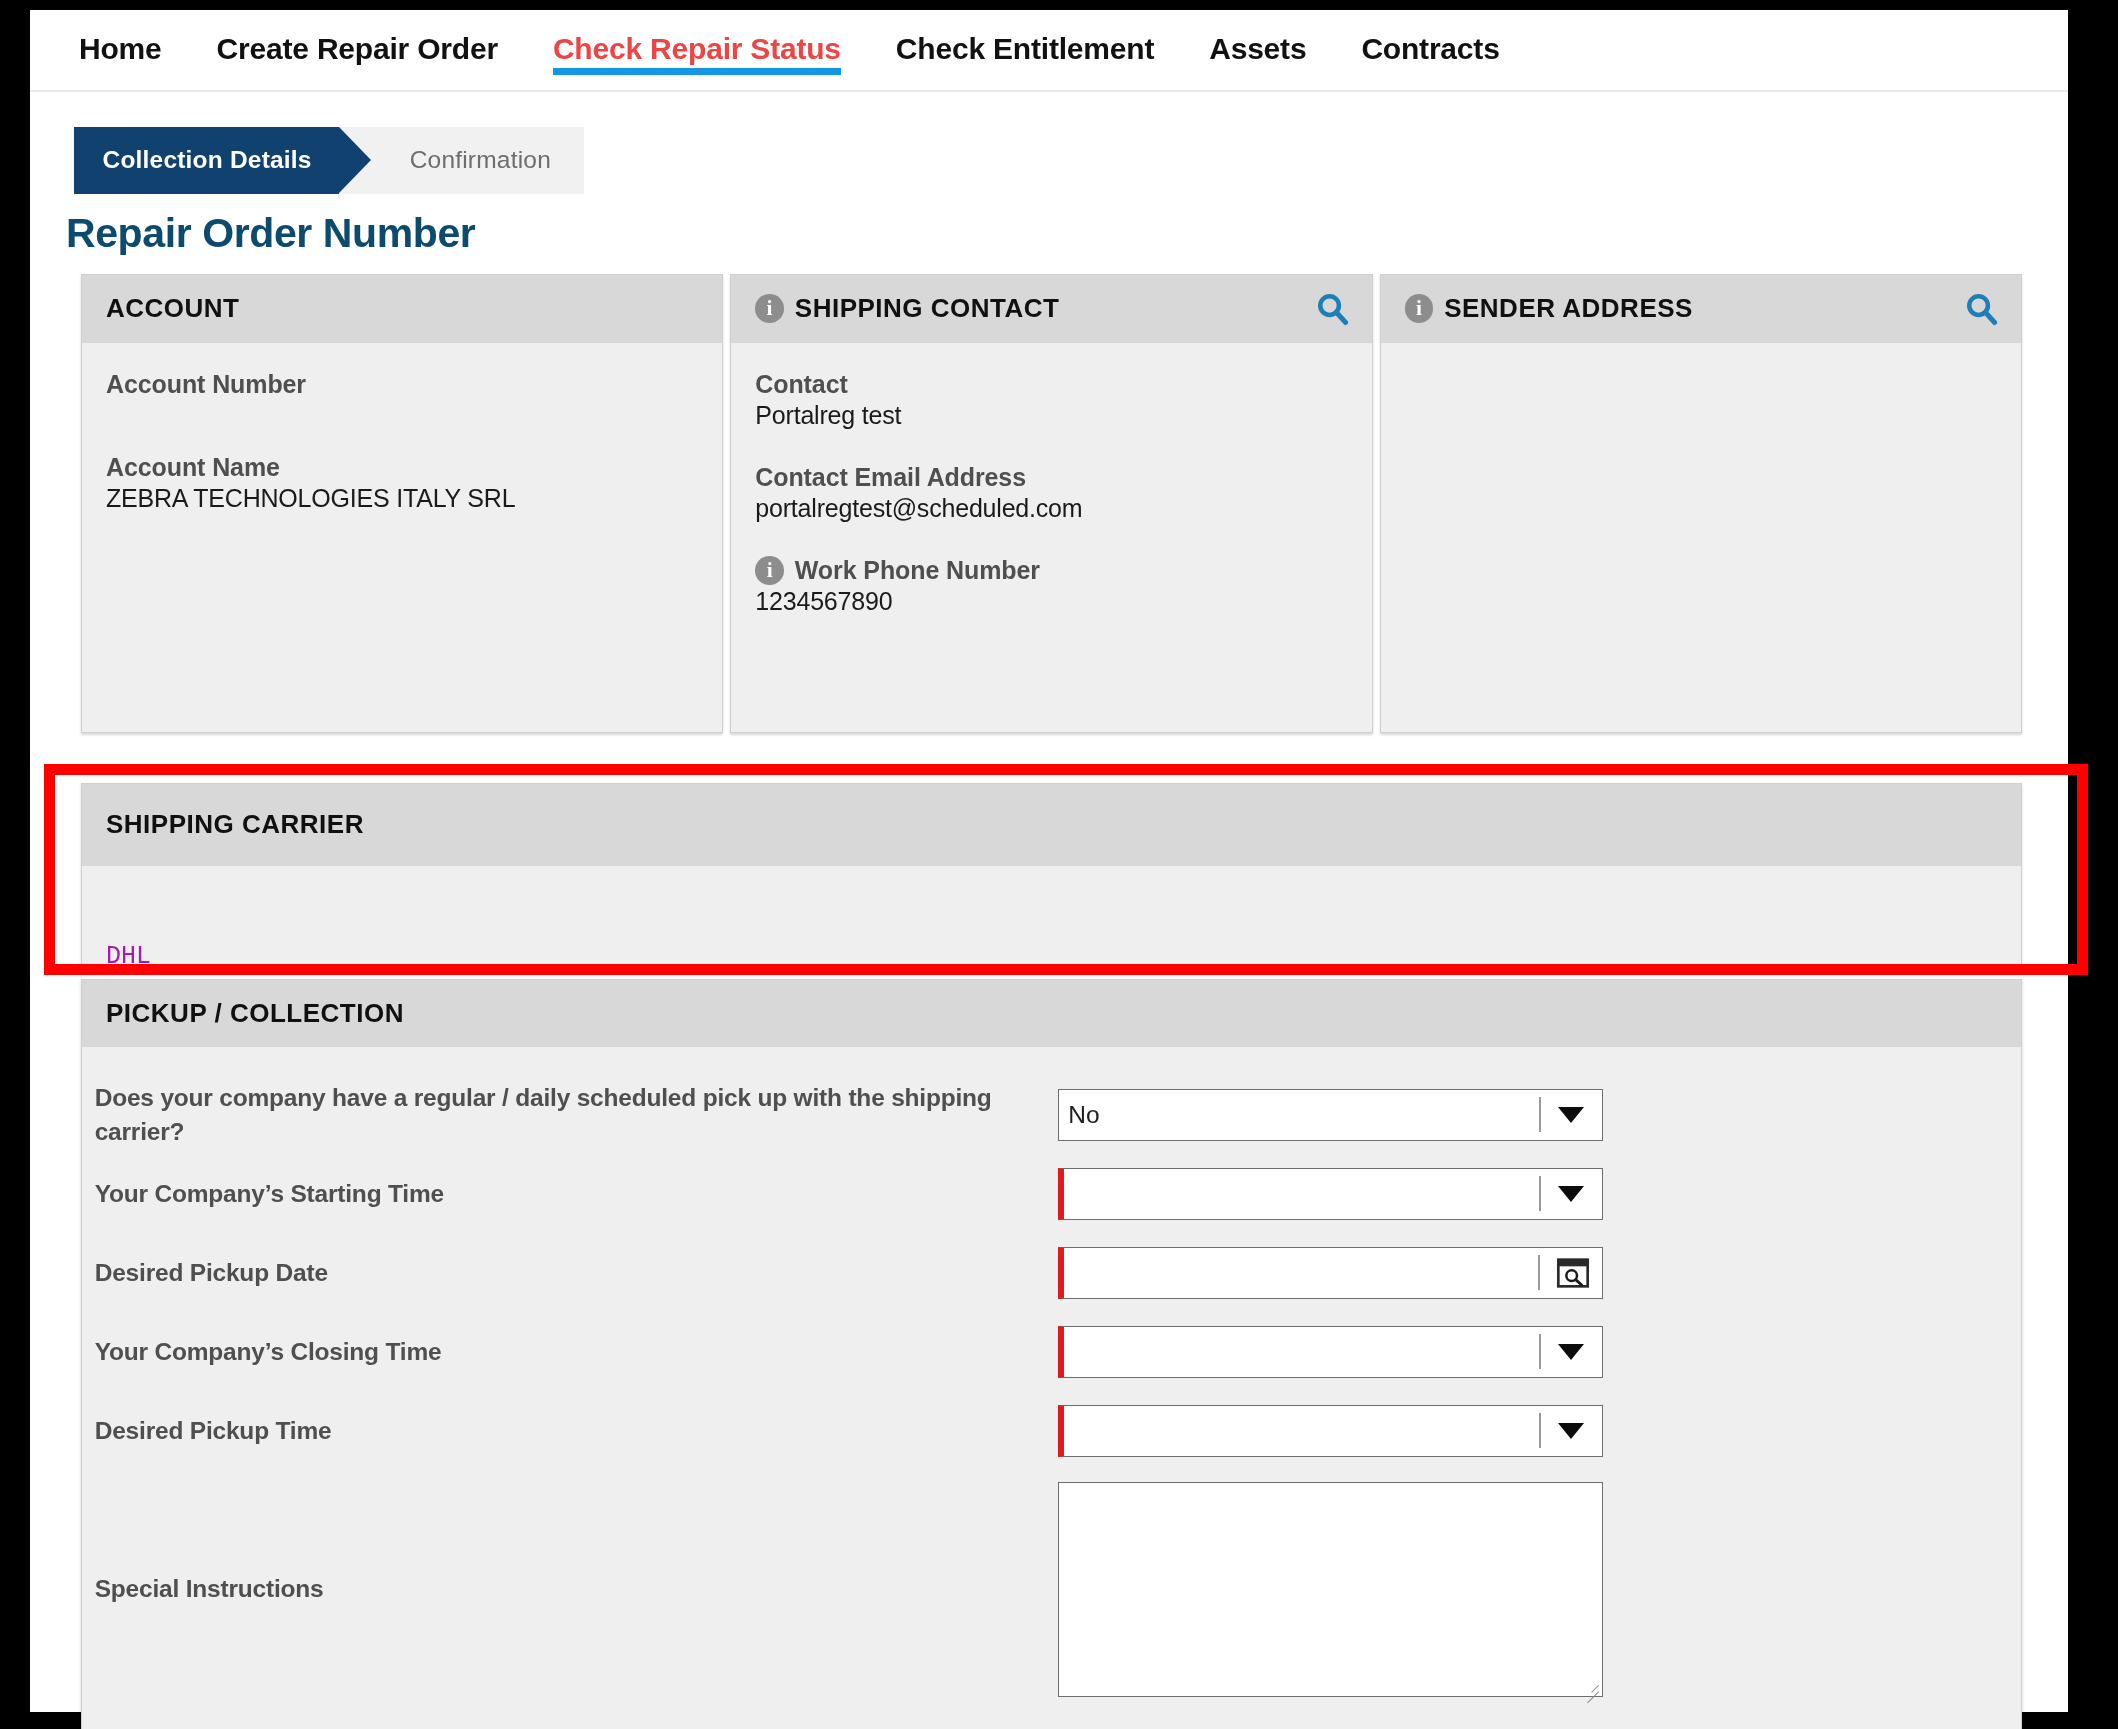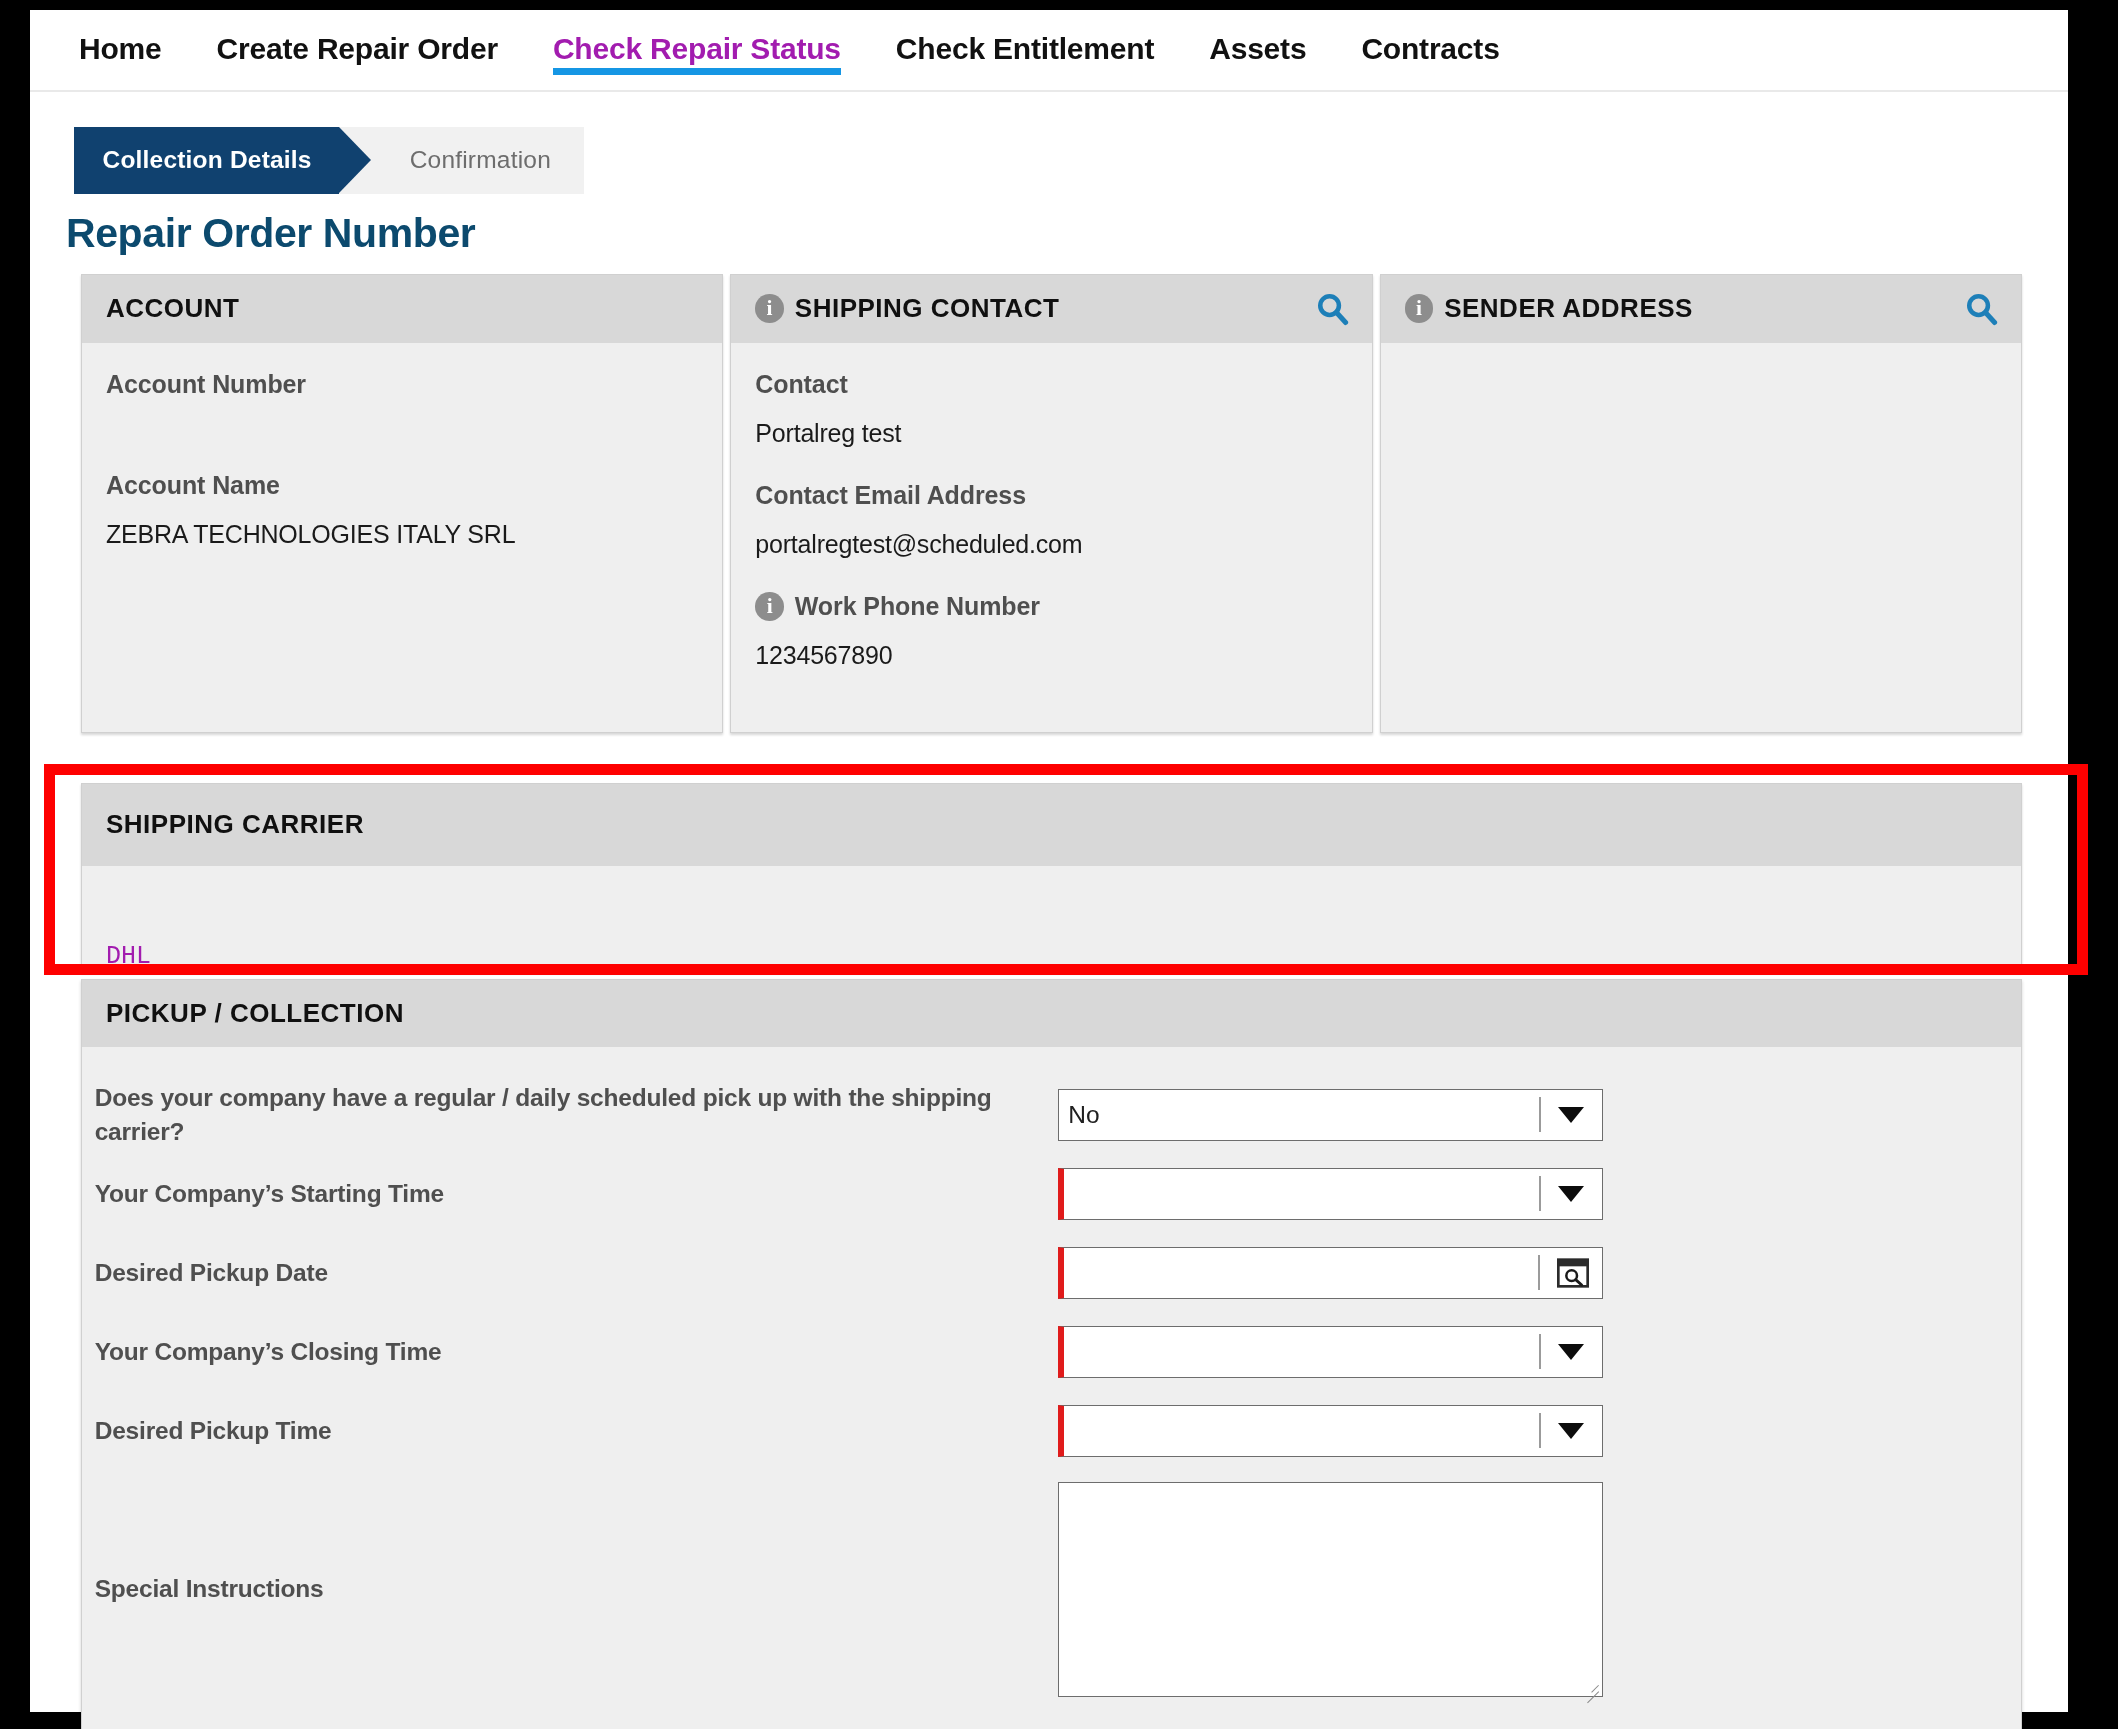--- a/index.html
+++ b/index.html
@@ -49,21 +49,21 @@
     position: relative;
     font-size: 30px;
     font-weight: bold;
     color: #111111;
     letter-spacing: -0.2px;
     padding: 22px 0 0 0;
     margin-right: 55px;
     white-space: nowrap;
     cursor: pointer;
   }
-  .nav-item.active { color: #a21caf; text-align: center; }
+  .nav-item.active { color: #ef4444; text-align: center; }
   .nav-item.active::after {
     content: "";
     position: absolute;
     left: 0; right: 0;
     bottom: -9.5px;
     height: 7.1px;
     background: #1596e4;
   }
 
   
@@ -180,21 +180,21 @@
     font-size: 25px;
     font-weight: bold;
     color: #4f4f4f;
     margin-top: 3.2px;
     letter-spacing: -0.1px;
   }
   .field-label.withicon { display: flex; align-items: center; }
   .field-value {
     font-size: 25px;
     color: #1a1a1a;
-    margin-top: 20px;
+    margin-top: 2px;
     letter-spacing: -0.2px;
   }
   .gap-lg { height: 49px; }
   .gap-md { height: 30px; }
 
   
   .ship-wrap { position: relative; margin-top: 4.8px; }
   .ship-area {
     width: 619px;
     height: 202px;

